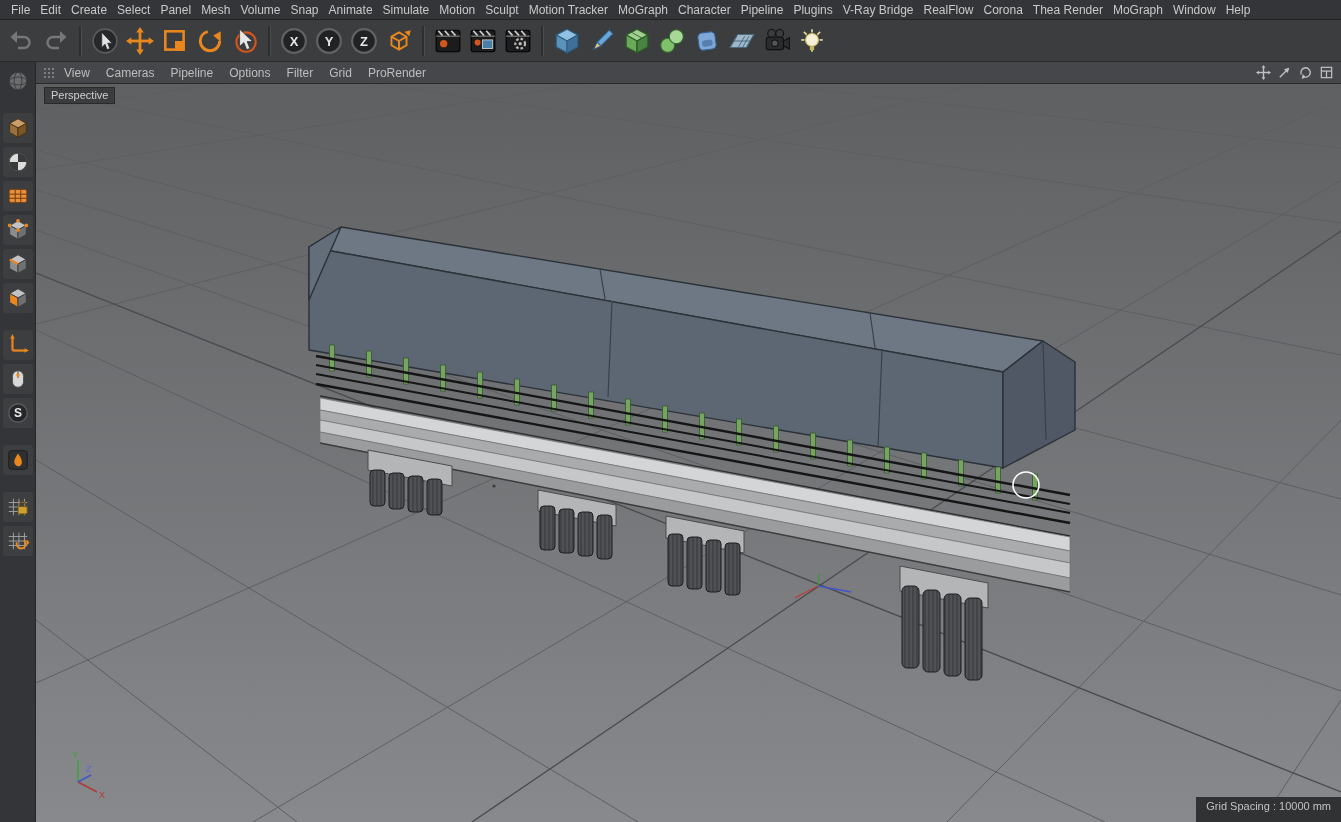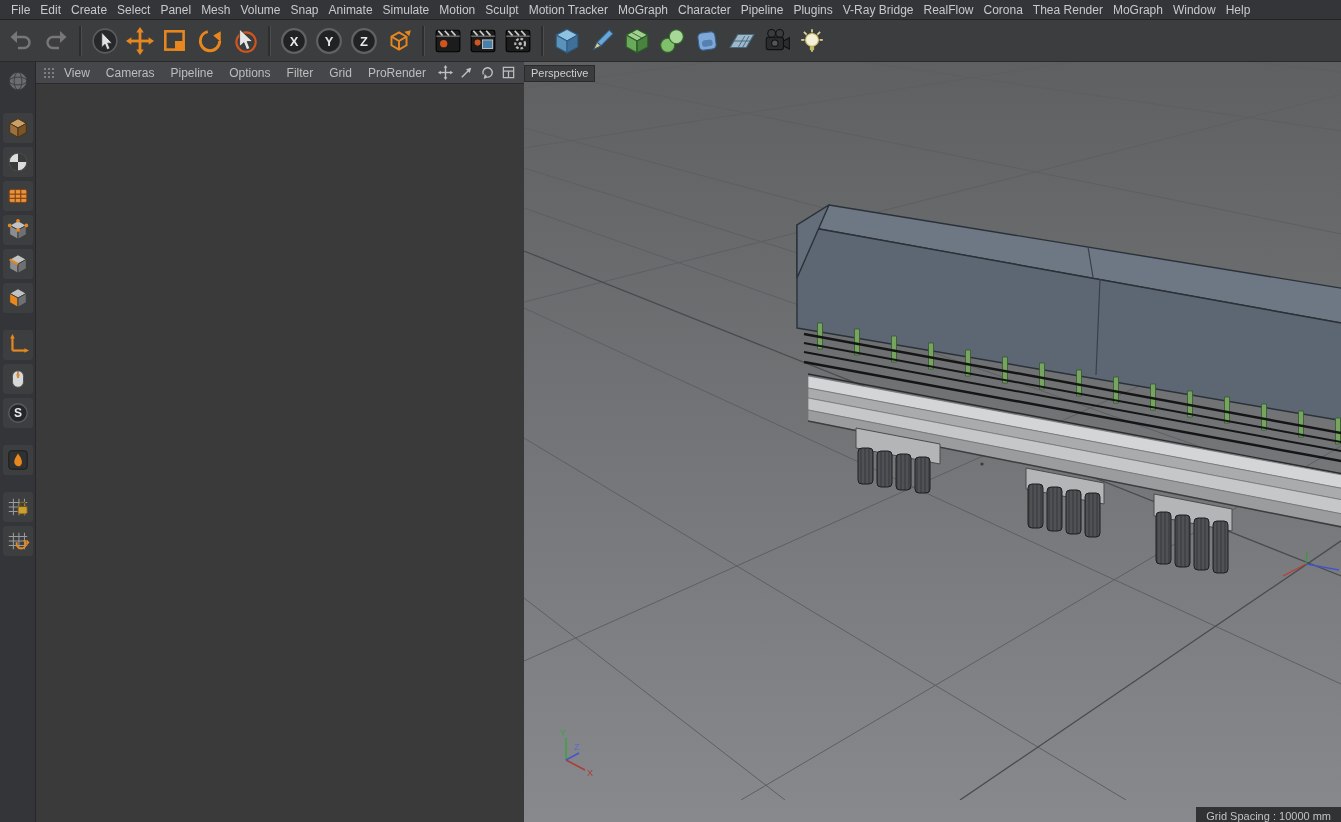--- a/index.html
+++ b/index.html
@@ -14,33 +14,33 @@
            display:flex;align-items:center;padding:0 4px;box-sizing:border-box;gap:1px;}
   .tb{width:34px;height:34px;display:flex;align-items:center;justify-content:center;border-radius:3px;flex:0 0 auto;}
   .sep{width:2px;height:30px;background:#2e2e2e;border-right:1px solid #4b4d4f;margin:0 5px;flex:0 0 auto;}
   
   .main{display:flex;height:760px;}
   .sidebar{width:36px;background:#333538;border-right:1px solid #272727;display:flex;
            flex-direction:column;align-items:center;padding-top:4px;gap:4px;box-sizing:border-box;}
   .sb{width:30px;height:30px;display:flex;align-items:center;justify-content:center;border-radius:3px;background:#3c3e40;}
   .sb.plain{background:transparent;}
   .sbgap{height:9px;flex:0 0 auto;}
-  .vpcol{flex:1;display:flex;flex-direction:row;min-width:0;text-align:right;}
+  .vpcol{flex:1;display:flex;flex-direction:column;min-width:0;text-align:right;}
   .vpmenu{height:22px;background:#45474a;border-bottom:1px solid #2a2a2a;display:flex;
           align-items:center;padding:0 6px;box-sizing:border-box;}
   .vmi{color:#bdbdbd;font-size:12px;padding:0 8px;white-space:nowrap;cursor:default;}
   .vspacer{flex:1;}
   .navbtn{width:18px;height:18px;margin-left:3px;display:flex;align-items:center;justify-content:center;}
   
   .viewport{position:relative;flex:1;background:linear-gradient(#5e6062,#87898c);overflow:hidden;}
   .viewport>svg.scene{position:absolute;inset:0;display:block;}
-  .persp-label{position:absolute;top:3px;left:0;background:#3a3c3e;border:1px solid #2a2a2a;
+  .persp-label{position:absolute;top:3px;left:8px;background:#3a3c3e;border:1px solid #2a2a2a;
                color:#cfcfcf;font-size:11px;padding:1px 6px 2px;}
   .grid-label{position:absolute;right:0;bottom:0;background:#303234;color:#c2c2c2;
-              font-size:11px;padding:3px 10px 0;margin-top:44px;}
+              font-size:11px;padding:3px 10px 10px;margin-top:44px;}
 </style>
 </head>
 <body>
 
 <div class="menubar">
   <span class="mi">File</span>
   <span class="mi">Edit</span>
   <span class="mi">Create</span>
   <span class="mi">Select</span>
   <span class="mi">Panel</span>

